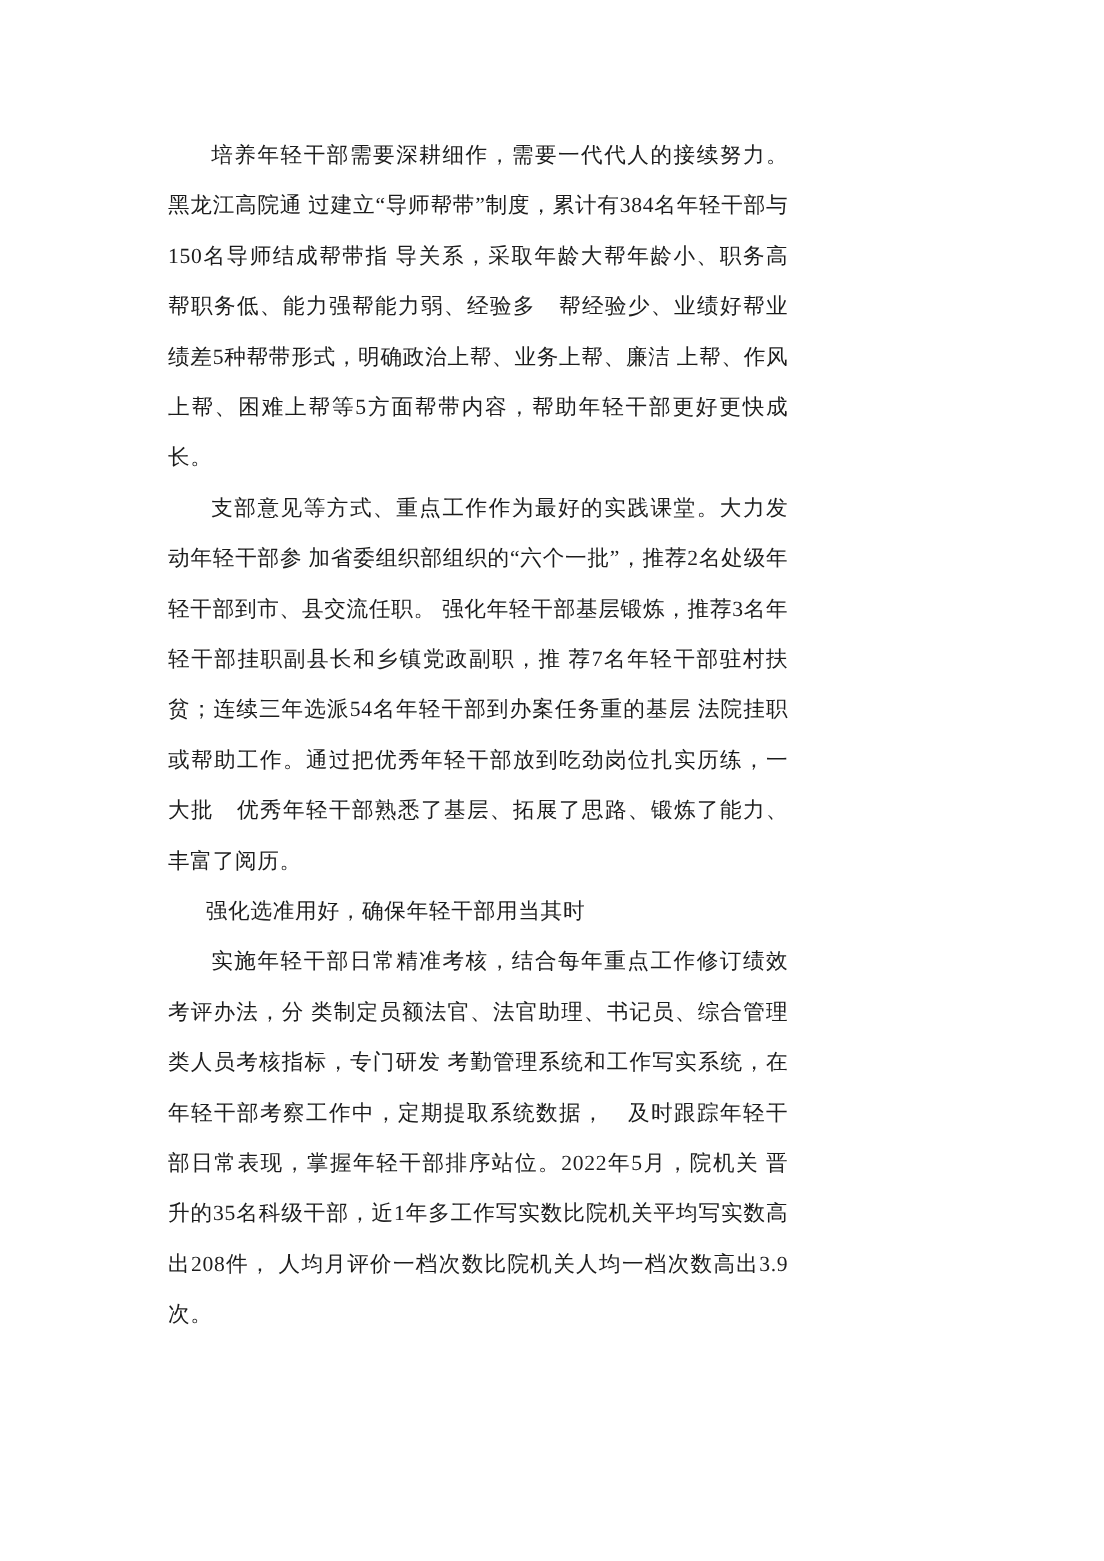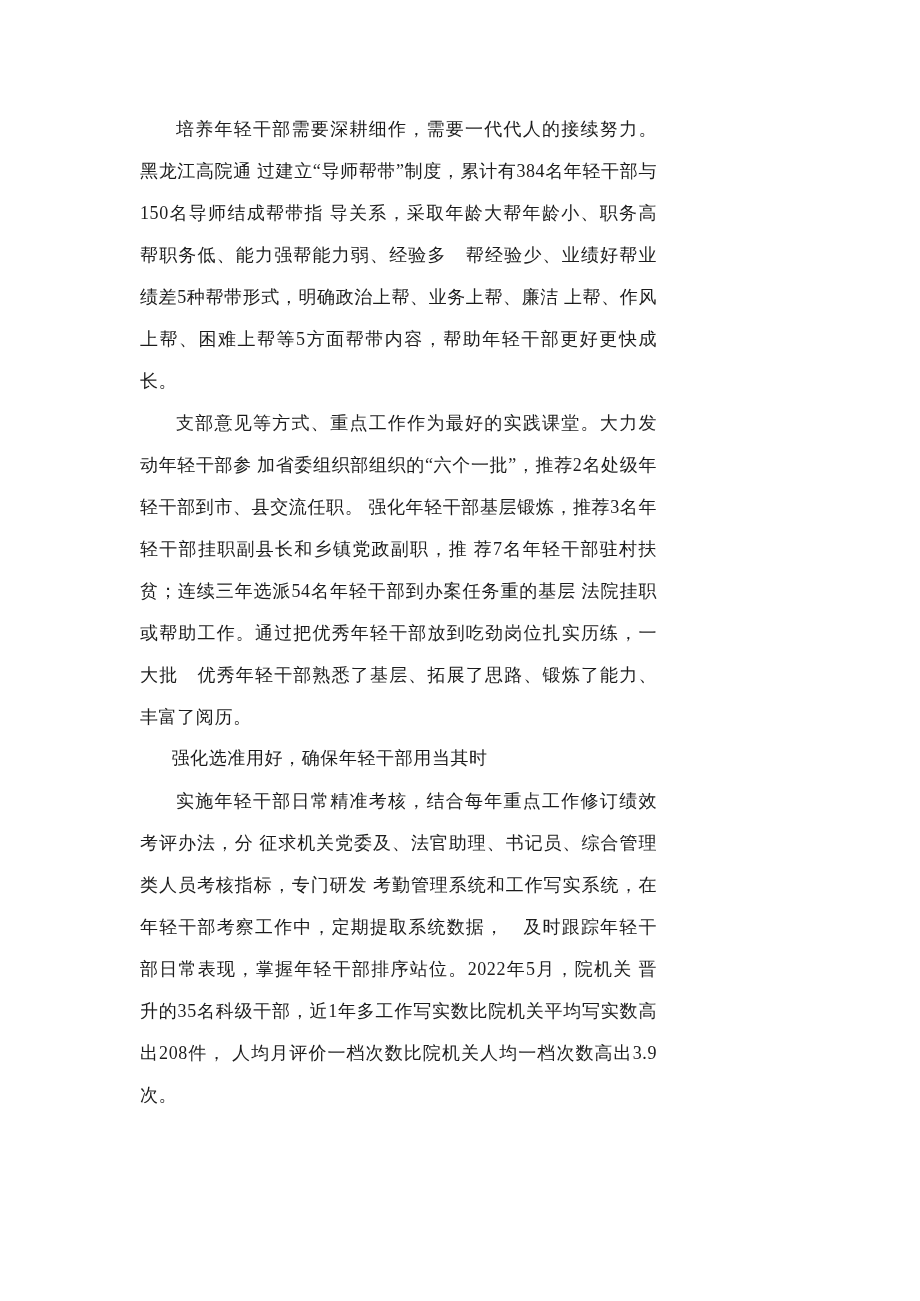--- a/index.html
+++ b/index.html
@@ -27,24 +27,23 @@
     font-size: 18px;
     line-height: 42px;
     text-align: justify;
     text-indent: 2em;
     letter-spacing: 0.6px;
     word-break: break-all;
     color: #1c1c1c;
   }
   .para.heading {
     text-indent: 1.75em;
-    font-family: Liberation Mono, monospace;
   }
 </style>
 </head>
 <body>
 
 <div class="page">
   <p class="para">培养年轻干部需要深耕细作，需要一代代人的接续努力。黑龙江高院通 过建立“导师帮带”制度，累计有384名年轻干部与150名导师结成帮带指 导关系，采取年龄大帮年龄小、职务高帮职务低、能力强帮能力弱、经验多　帮经验少、业绩好帮业绩差5种帮带形式，明确政治上帮、业务上帮、廉洁 上帮、作风上帮、困难上帮等5方面帮带内容，帮助年轻干部更好更快成长。</p>
   <p class="para">支部意见等方式、重点工作作为最好的实践课堂。大力发动年轻干部参 加省委组织部组织的“六个一批”，推荐2名处级年轻干部到市、县交流任职。 强化年轻干部基层锻炼，推荐3名年轻干部挂职副县长和乡镇党政副职，推 荐7名年轻干部驻村扶贫；连续三年选派54名年轻干部到办案任务重的基层 法院挂职或帮助工作。通过把优秀年轻干部放到吃劲岗位扎实历练，一大批　优秀年轻干部熟悉了基层、拓展了思路、锻炼了能力、丰富了阅历。</p>
   <p class="para heading">强化选准用好，确保年轻干部用当其时</p>
-  <p class="para">实施年轻干部日常精准考核，结合每年重点工作修订绩效考评办法，分 征求机关党委及、法官助理、书记员、综合管理类人员考核指标，专门研发 考勤管理系统和工作写实系统，在年轻干部考察工作中，定期提取系统数据，　及时跟踪年轻干部日常表现，掌握年轻干部排序站位。2022年5月，院机关 晋升的35名科级干部，近1年多工作写实数比院机关平均写实数高出208件， 人均月评价一档次数比院机关人均一档次数高出3.9次。</p>
+  <p class="para">实施年轻干部日常精准考核，结合每年重点工作修订绩效考评办法，分 类制定员额法官、法官助理、书记员、综合管理类人员考核指标，专门研发 考勤管理系统和工作写实系统，在年轻干部考察工作中，定期提取系统数据，　及时跟踪年轻干部日常表现，掌握年轻干部排序站位。2022年5月，院机关 晋升的35名科级干部，近1年多工作写实数比院机关平均写实数高出208件， 人均月评价一档次数比院机关人均一档次数高出3.9次。</p>
 </div>
 
 </body></html>

